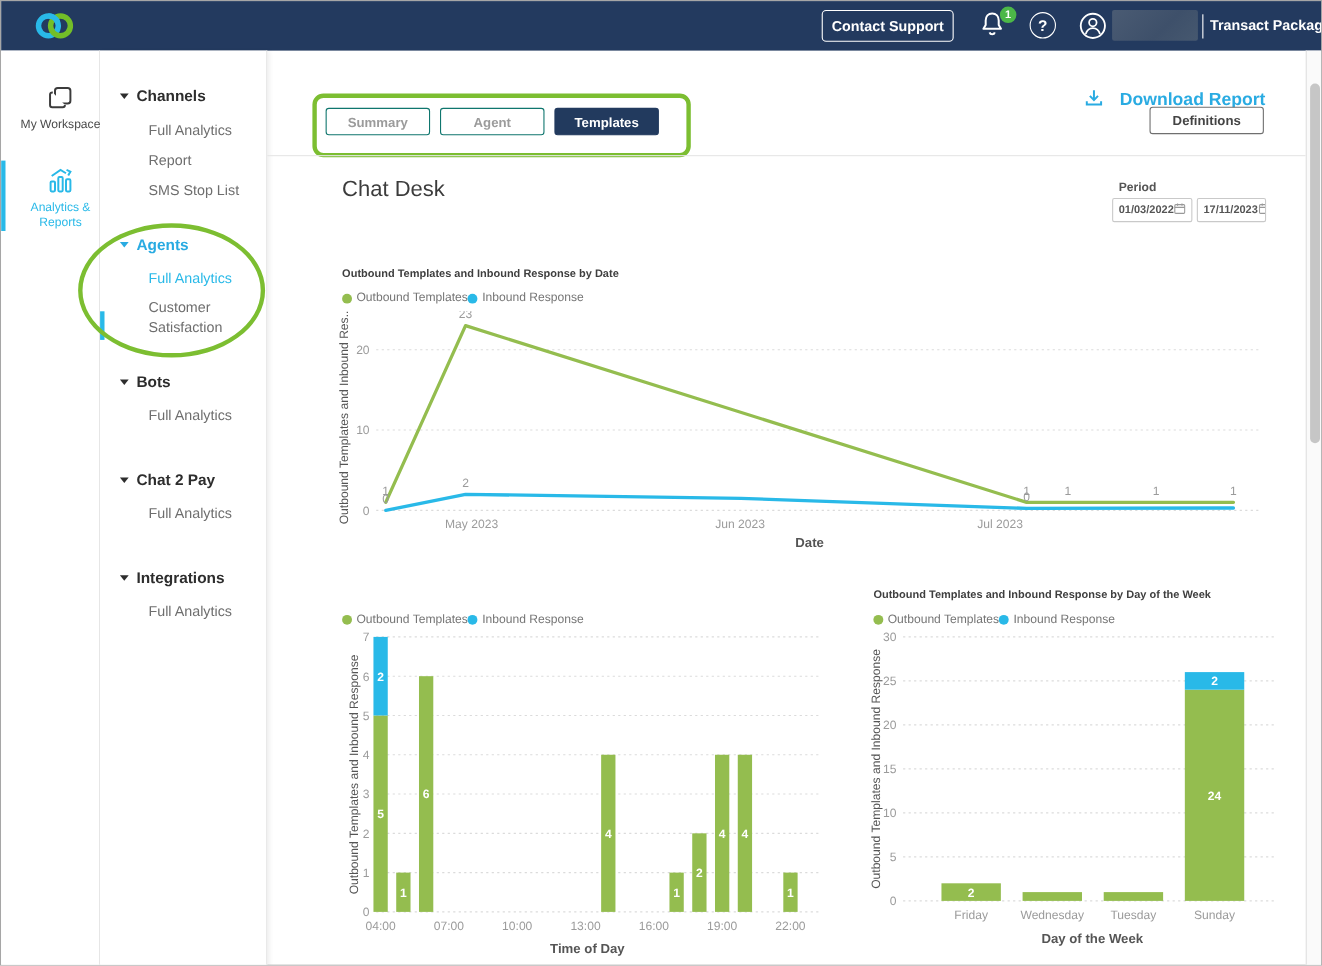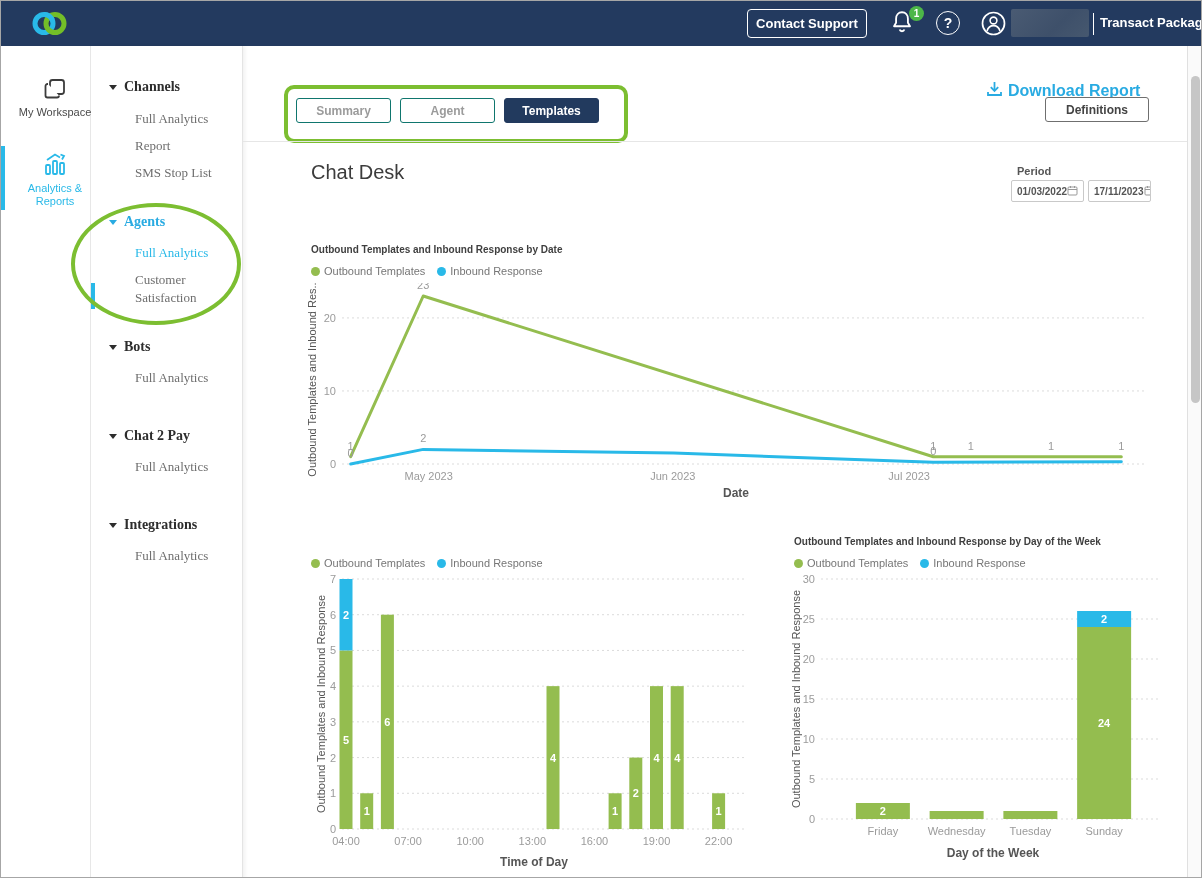--- a/index.html
+++ b/index.html
@@ -26,57 +26,57 @@
 
   
   .left-rail{position:absolute;left:0;top:45px;width:90px;height:833px;background:#fff;border-right:1px solid #e8e8e8;box-sizing:border-box;}
   .rail-item{position:absolute;left:0;width:108px;text-align:center;cursor:pointer;}
   .rail-label{font-size:11px;color:#4a4a4a;line-height:13px;}
   .rail-item.active .rail-label{color:#29b9e8;}
   .rail-indicator{position:absolute;left:0;top:100px;width:4px;height:64px;background:#29b9e8;}
 
   
   .sidebar{position:absolute;left:90px;top:45px;width:152px;height:833px;background:#fff;
-    border-right:1px solid #e4e4e4;box-shadow:2px 0 4px rgba(0,0,0,0.06);box-sizing:border-box;font-family:Liberation Serif, serif;}
+    border-right:1px solid #e4e4e4;box-shadow:2px 0 4px rgba(0,0,0,0.06);box-sizing:border-box;}
   .side-header{position:absolute;left:18px;display:flex;align-items:center;gap:7px;font-size:14px;font-weight:700;
     color:#2d2d2d;cursor:pointer;white-space:nowrap;}
   .side-header.active{color:#29abe2;}
   .caret{width:0;height:0;border-left:4px solid transparent;border-right:4px solid transparent;
     border-top:5px solid currentColor;display:inline-block;}
   .side-item{position:absolute;left:44px;font-size:13px;color:#6e6e6e;cursor:pointer;width:92px;line-height:18px;}
   .side-item.active{color:#29b9e8;}
   .item-indicator{position:absolute;left:0;top:237px;width:4px;height:26px;background:#29b9e8;}
 
   
   .tab{position:absolute;top:97px;width:95px;height:25px;border:1px solid #0f766e;border-radius:3px;background:#fff;
     color:#9b9b9b;font-size:12px;font-weight:600;display:flex;align-items:center;justify-content:center;
     cursor:pointer;box-sizing:border-box;}
   .tab.active{background:#223a5e;border-color:#223a5e;color:#fff;font-weight:700;}
   .content-divider{position:absolute;left:242px;top:140px;width:944px;height:1px;background:#e6e6e6;}
-  .download-link{position:absolute;left:985px;top:79px;display:flex;align-items:center;gap:5px;color:#29abe2;
+  .download-link{position:absolute;left:985px;top:79px;display:flex;align-items:center;gap:15px;color:#29abe2;
     font-size:16px;font-weight:600;cursor:pointer;white-space:nowrap;}
   .definitions-btn{position:absolute;left:1044px;top:96px;width:104px;height:25px;border:1px solid #6f6f6f;
     border-radius:3px;background:#fff;color:#444;font-size:12px;font-weight:600;display:flex;align-items:center;
     justify-content:center;cursor:pointer;box-sizing:border-box;}
 
   .page-title{position:absolute;left:310px;top:160px;font-size:20px;color:#3c3c3c;}
   .period-label{position:absolute;left:1016px;top:164px;font-size:11px;font-weight:700;color:#555;}
   .date-input{position:absolute;top:179px;height:22px;border:1px solid #c9c9c9;border-radius:2px;background:#fff;
     display:flex;align-items:center;padding:0 5px;font-size:10px;font-weight:700;
     color:#555;box-sizing:border-box;cursor:pointer;overflow:hidden;white-space:nowrap;}
 
   
   .anno-rect{position:absolute;left:283px;top:84px;width:336px;height:50px;border:4px solid #7cbe31;
     border-radius:10px;pointer-events:none;}
   .anno-ellipse{position:absolute;left:70px;top:202px;width:162px;height:114px;border:4px solid #7cbe31;
     border-radius:50%;pointer-events:none;}
 
   
   .chart-title{position:absolute;font-size:10px;font-weight:700;color:#3f3f3f;white-space:nowrap;}
-  .legend{position:absolute;display:flex;align-items:center;gap:12px;font-size:11px;color:#767676;white-space:nowrap;}
+  .legend{position:absolute;display:flex;align-items:center;font-size:11px;color:#767676;white-space:nowrap;}
   .legend-item{display:flex;align-items:center;gap:4px;}
   .dot{width:9px;height:9px;border-radius:50%;display:inline-block;}
   .dot-green{background:#94bd4f;}
   .dot-blue{background:#29b9e8;}
   .chart-svg{position:absolute;}
 
   
   .scrollbar{position:absolute;left:1186px;top:45px;width:16px;height:833px;background:#fafafa;border-left:1px solid #e0e0e0;box-sizing:border-box;}
   .scroll-thumb{position:absolute;left:3px;top:30px;width:9px;height:327px;background:#c6c6c6;border-radius:5px;cursor:pointer;}
 </style>

